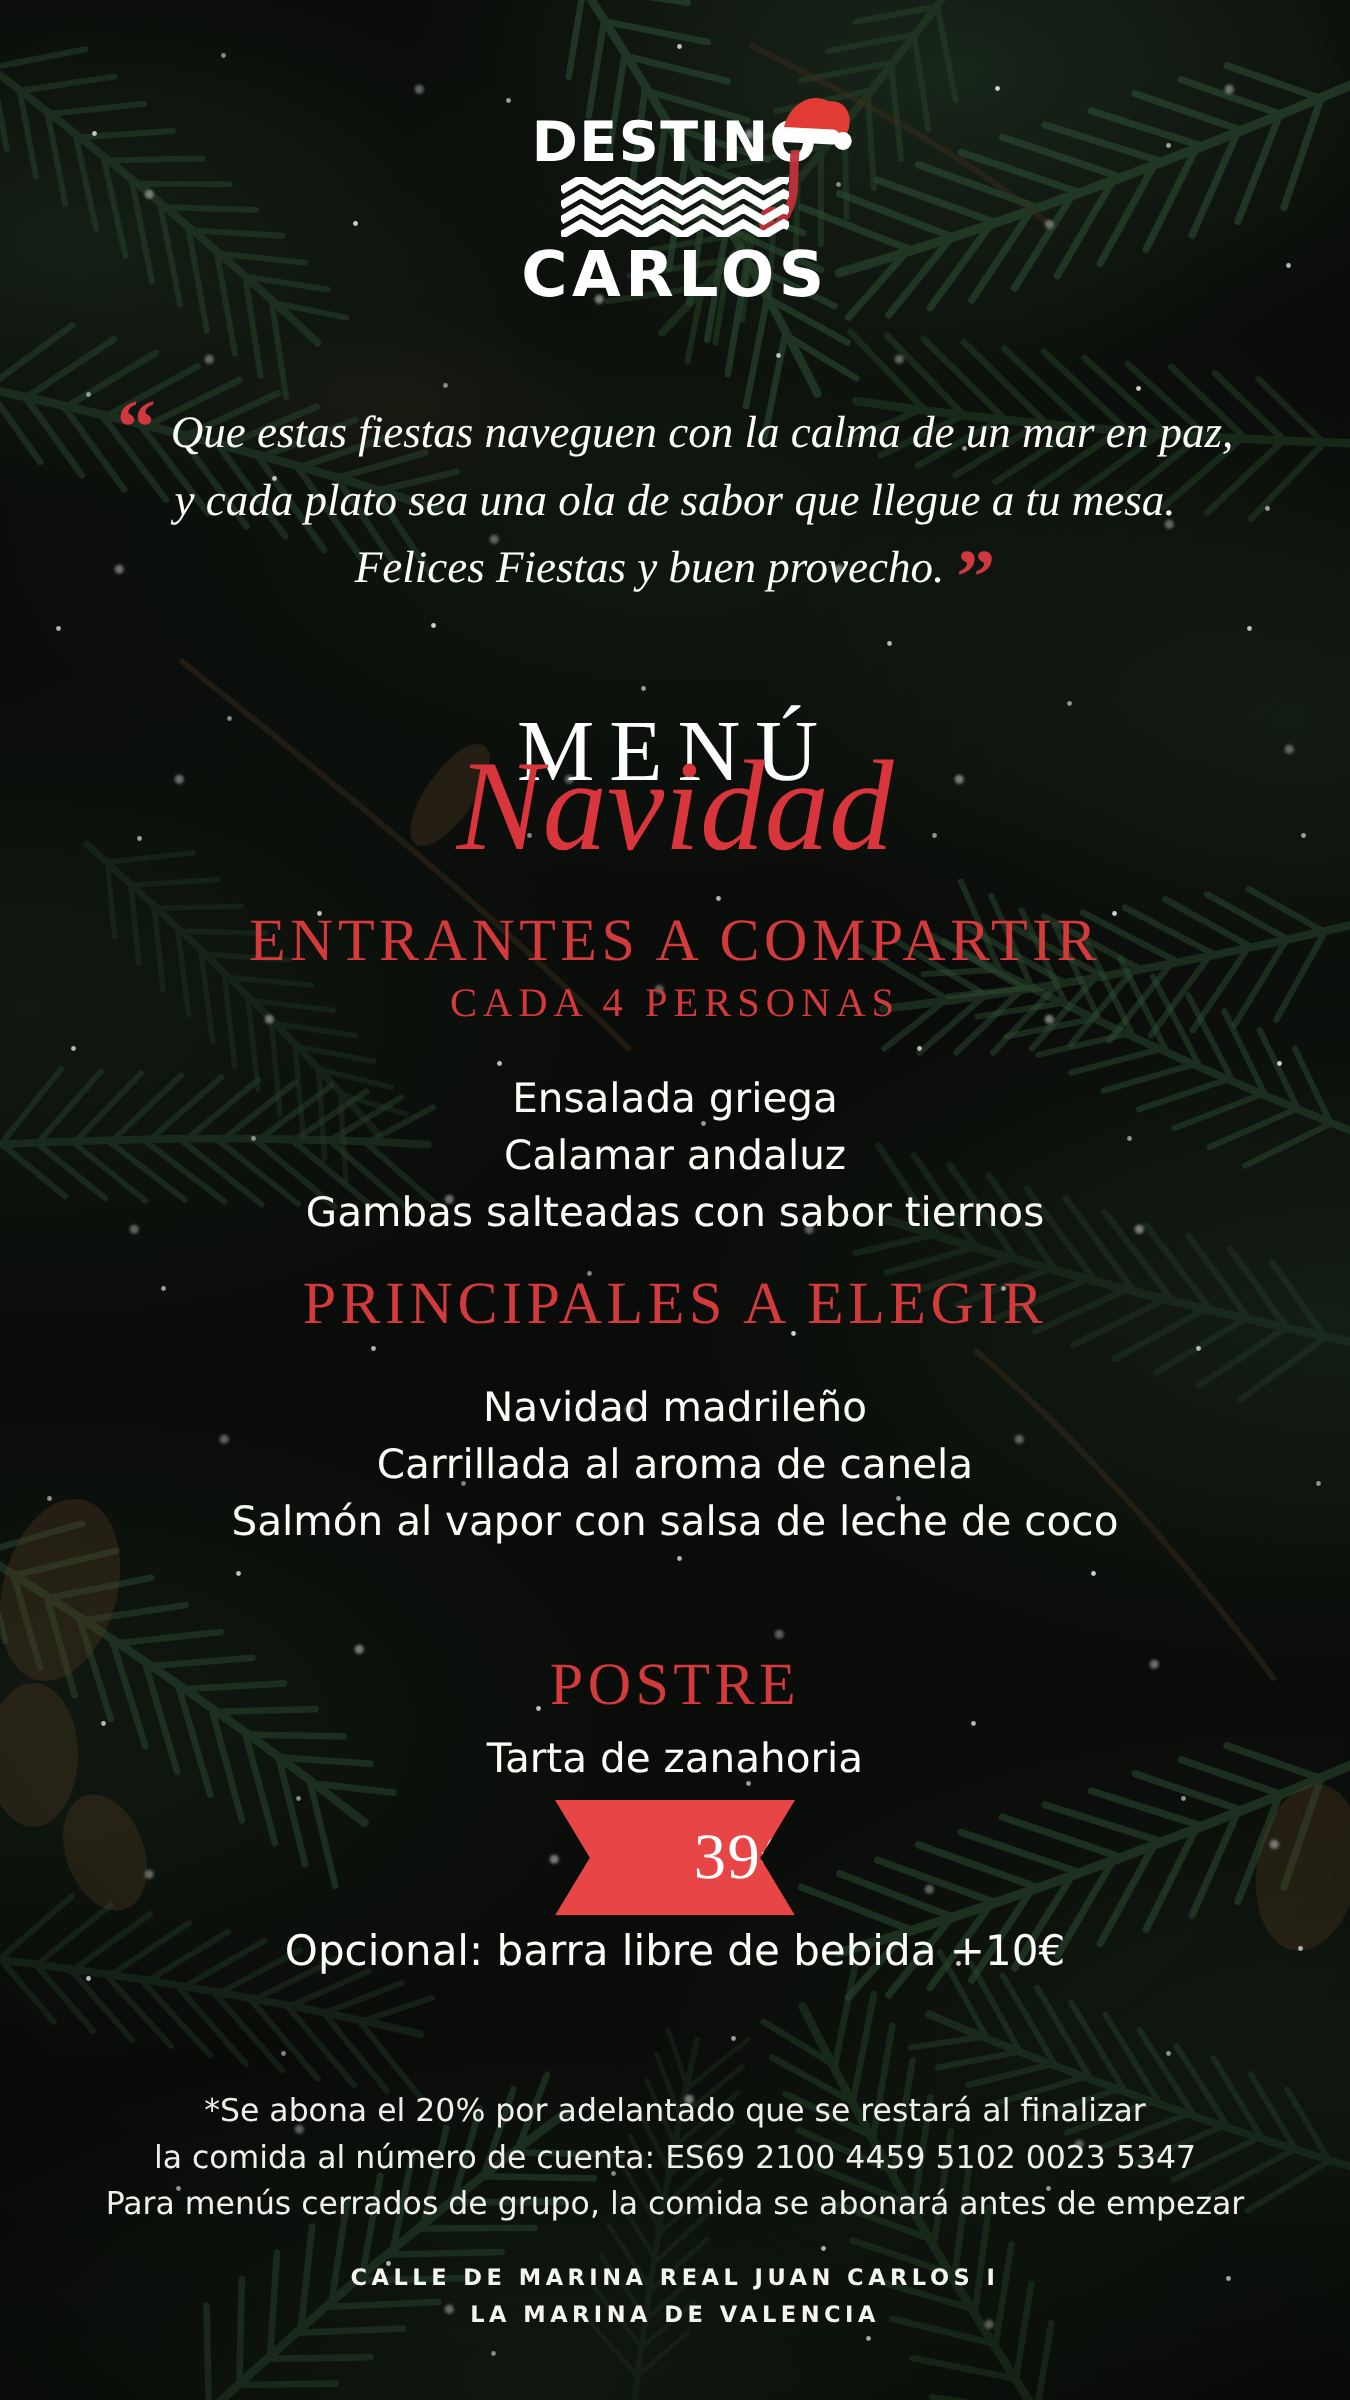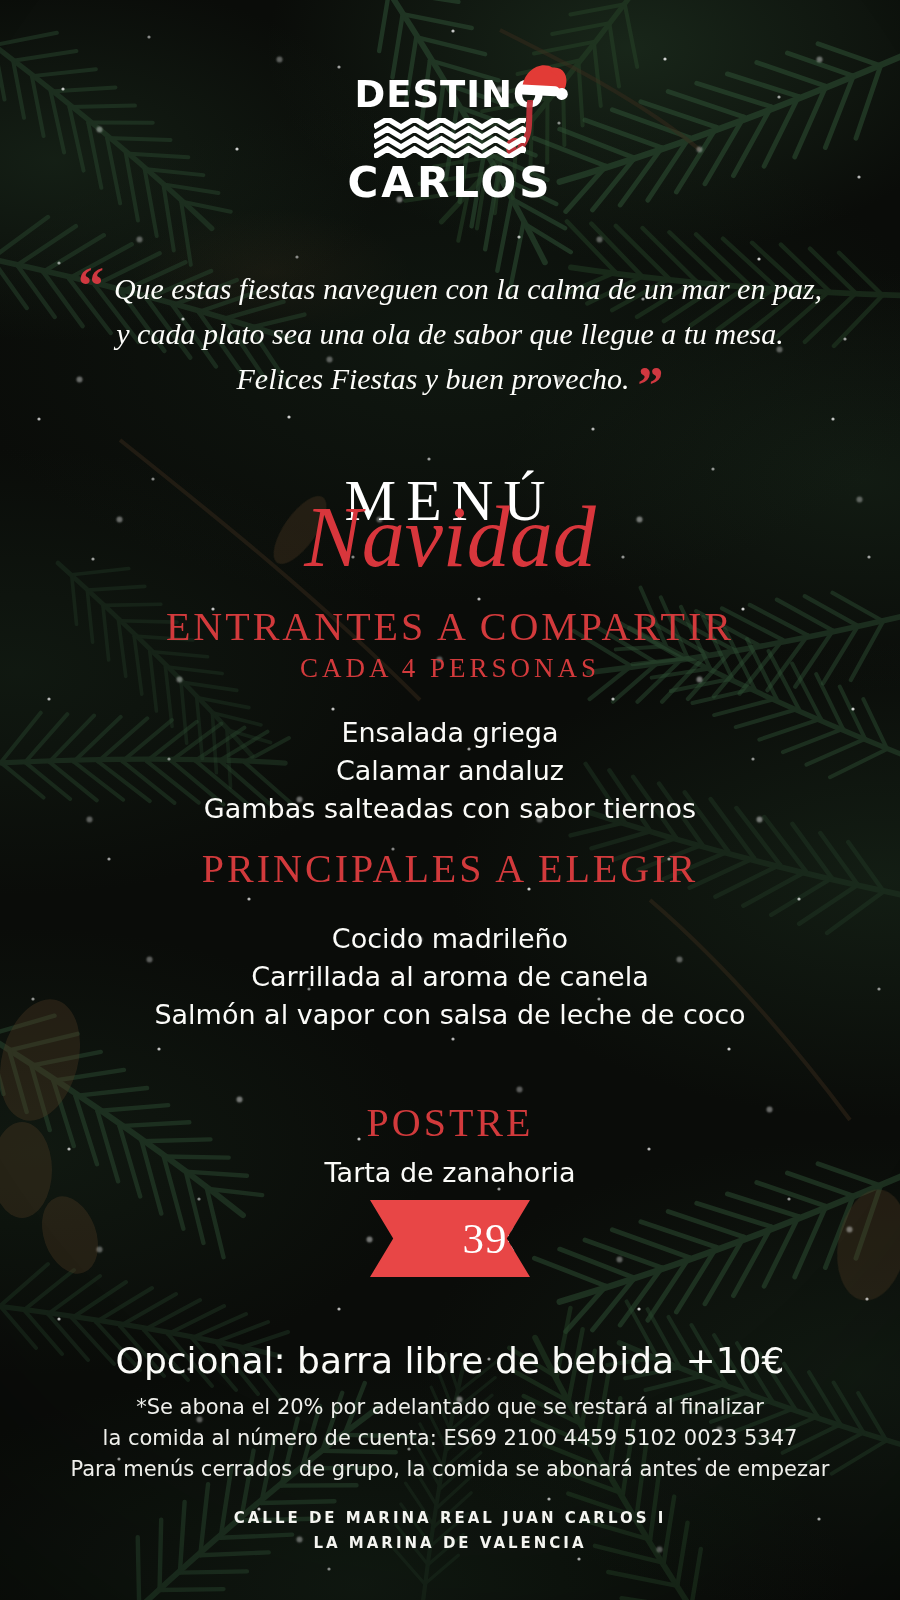--- a/index.html
+++ b/index.html
@@ -122,21 +122,21 @@
   .sec-entrantes { top:604px; }
   .sec-principales { top:846px; } .sec-principales .items { margin-top:28px; }
   .sec-postre { top:1100px; } .sec-postre .items { margin-top:8px; }
 
   
   .ribbon { position:absolute; z-index:4; top:1200px; left:50%; transform:translateX(-50%);
     width:160px; height:77px; background:#e84646; display:flex; align-items:center; justify-content:flex-end;
     clip-path: polygon(0 0, 100% 0, 85.5% 50%, 100% 100%, 0 100%, 14.5% 50%); }
   .price { color:#fff; font-family:"Liberation Serif", serif; font-size:43px; letter-spacing:1px; }
 
-  .optional { top:1340px; color:#fbfbf8; font-size:36px; }
+  .optional { top:1284px; color:#fbfbf8; font-size:28px; }
 
   .terms { top:1392px; color:#efefeb; font-size:21px; line-height:31px; }
 
   .address { top:1506px; color:#f4f4f0; font-size:15px; letter-spacing:3px; line-height:25px; font-weight:bold; }
 </style>
 </head>
 <body>
 
 <div class="poster">
 
@@ -230,21 +230,21 @@
     <div class="items">
       <div class="item">Ensalada griega</div>
       <div class="item">Calamar andaluz</div>
       <div class="item">Gambas salteadas con sabor tiernos</div>
     </div>
   </section>
 
   <section class="block sec-principales">
     <h2 class="red-heading">PRINCIPALES A ELEGIR</h2>
     <div class="items">
-      <div class="item">Cocido madrileño</div>
+      <div class="item">Navidad madrileño</div>
       <div class="item">Carrillada al aroma de canela</div>
       <div class="item">Salmón al vapor con salsa de leche de coco</div>
     </div>
   </section>
 
   <section class="block sec-postre">
     <h2 class="red-heading">POSTRE</h2>
     <div class="items">
       <div class="item">Tarta de zanahoria</div>
     </div>

